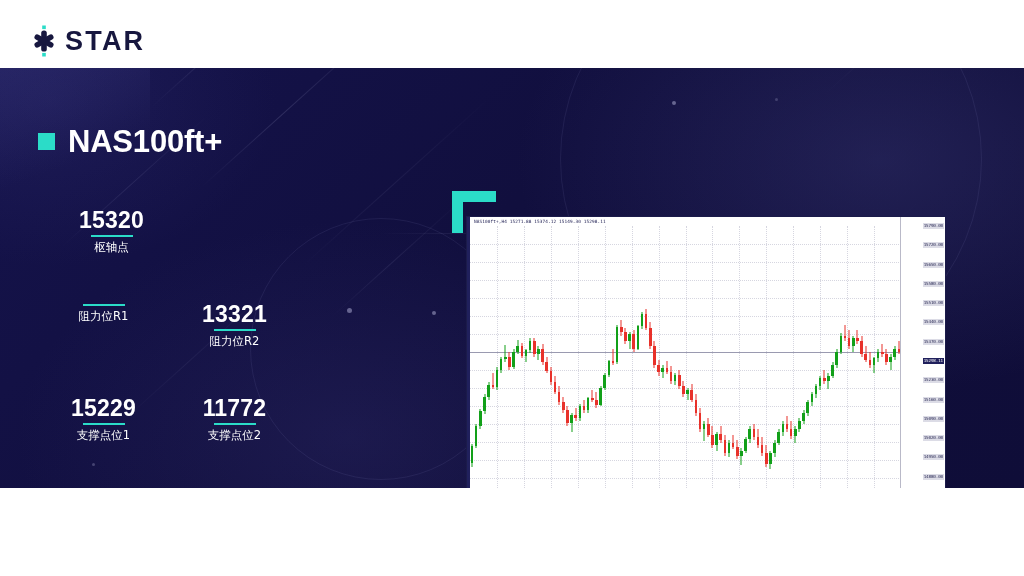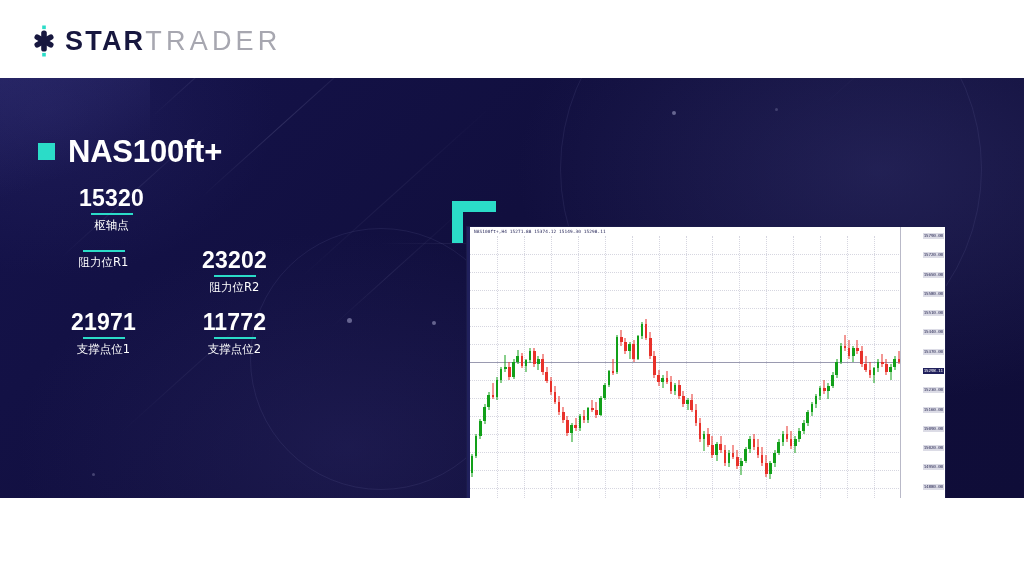--- a/index.html
+++ b/index.html
@@ -54,21 +54,21 @@
     font-weight: bold;
     font-size: 27px;
     line-height: 27px;
   }
   .logo-star { color: #17173f; letter-spacing: 2.2px; }
   .logo-trader { color: #a7a7b0; letter-spacing: 4.2px; font-weight: normal; }
 
   
   .hero {
     position: absolute;
-    left: 0; top: 78px;
+    left: 0; top: 68px;
     width: 1024px;
     height: 420px;
     background: #111042;
     overflow: hidden;
     text-decoration: underline;
   }
   .hero-bg {
     position: absolute;
     inset: 0;
     background:
@@ -123,20 +123,21 @@
   }
 
   .levels {
     position: absolute;
     left: 38px;
     top: 108px;
     width: 330px;
   }
   .lvl-row {
     display: flex;
+    margin-top: 32px;
   }
   .lvl-row.single { justify-content: flex-start; }
   .lvl-cell {
     width: 131px;
     text-align: center;
     padding-bottom: 16px;
   }
   .lvl-cell.pivot { margin-left: 8px; }
   .lvl-value {
     color: #ffffff;
@@ -318,21 +319,20 @@
         <svg width="32" height="32" viewBox="0 0 32 32">
           <rect x="14.2" y="0.5" width="3.6" height="3.6" fill="#2bdcc8"></rect>
           <rect x="14.2" y="27.9" width="3.6" height="3.6" fill="#2bdcc8"></rect>
           <rect x="13.2" y="5.5" width="5.6" height="21" rx="2.6" fill="#17173f"></rect>
           <rect x="13.2" y="5.5" width="5.6" height="21" rx="2.6" fill="#17173f" transform="rotate(60 16 16)"></rect>
           <rect x="13.2" y="5.5" width="5.6" height="21" rx="2.6" fill="#17173f" transform="rotate(120 16 16)"></rect>
         </svg>
       </div>
       <div class="logo-text">
         <span class="logo-star">STAR</span>
-        <span class="logo-trader">TRADER</span>
       </div>
     </div>
   </div>
 
   <div class="hero">
     <div class="hero-bg"></div>
     <div class="corner-gl"></div>
 
     <div class="streak" style="left:150px;top:40px;width:300px;transform:rotate(-42deg);"></div>
     <div class="streak" style="left:200px;top:120px;width:240px;transform:rotate(-42deg);opacity:.75;"></div>
@@ -365,28 +365,28 @@
           <div class="lvl-underline"></div>
           <div class="lvl-label">枢轴点</div>
         </div>
       </div>
       <div class="lvl-row">
         <div class="lvl-cell">
           <div class="lvl-underline"></div>
           <div class="lvl-label">阻力位R1</div>
         </div>
         <div class="lvl-cell">
-          <div class="lvl-value">23202</div>
+          <div class="lvl-value">13321</div>
           <div class="lvl-underline"></div>
           <div class="lvl-label">阻力位R2</div>
         </div>
       </div>
       <div class="lvl-row">
         <div class="lvl-cell">
-          <div class="lvl-value">21971</div>
+          <div class="lvl-value">15229</div>
           <div class="lvl-underline"></div>
           <div class="lvl-label">支撑点位1</div>
         </div>
         <div class="lvl-cell">
           <div class="lvl-value">11772</div>
           <div class="lvl-underline"></div>
           <div class="lvl-label">支撑点位2</div>
         </div>
       </div>
     </div>

